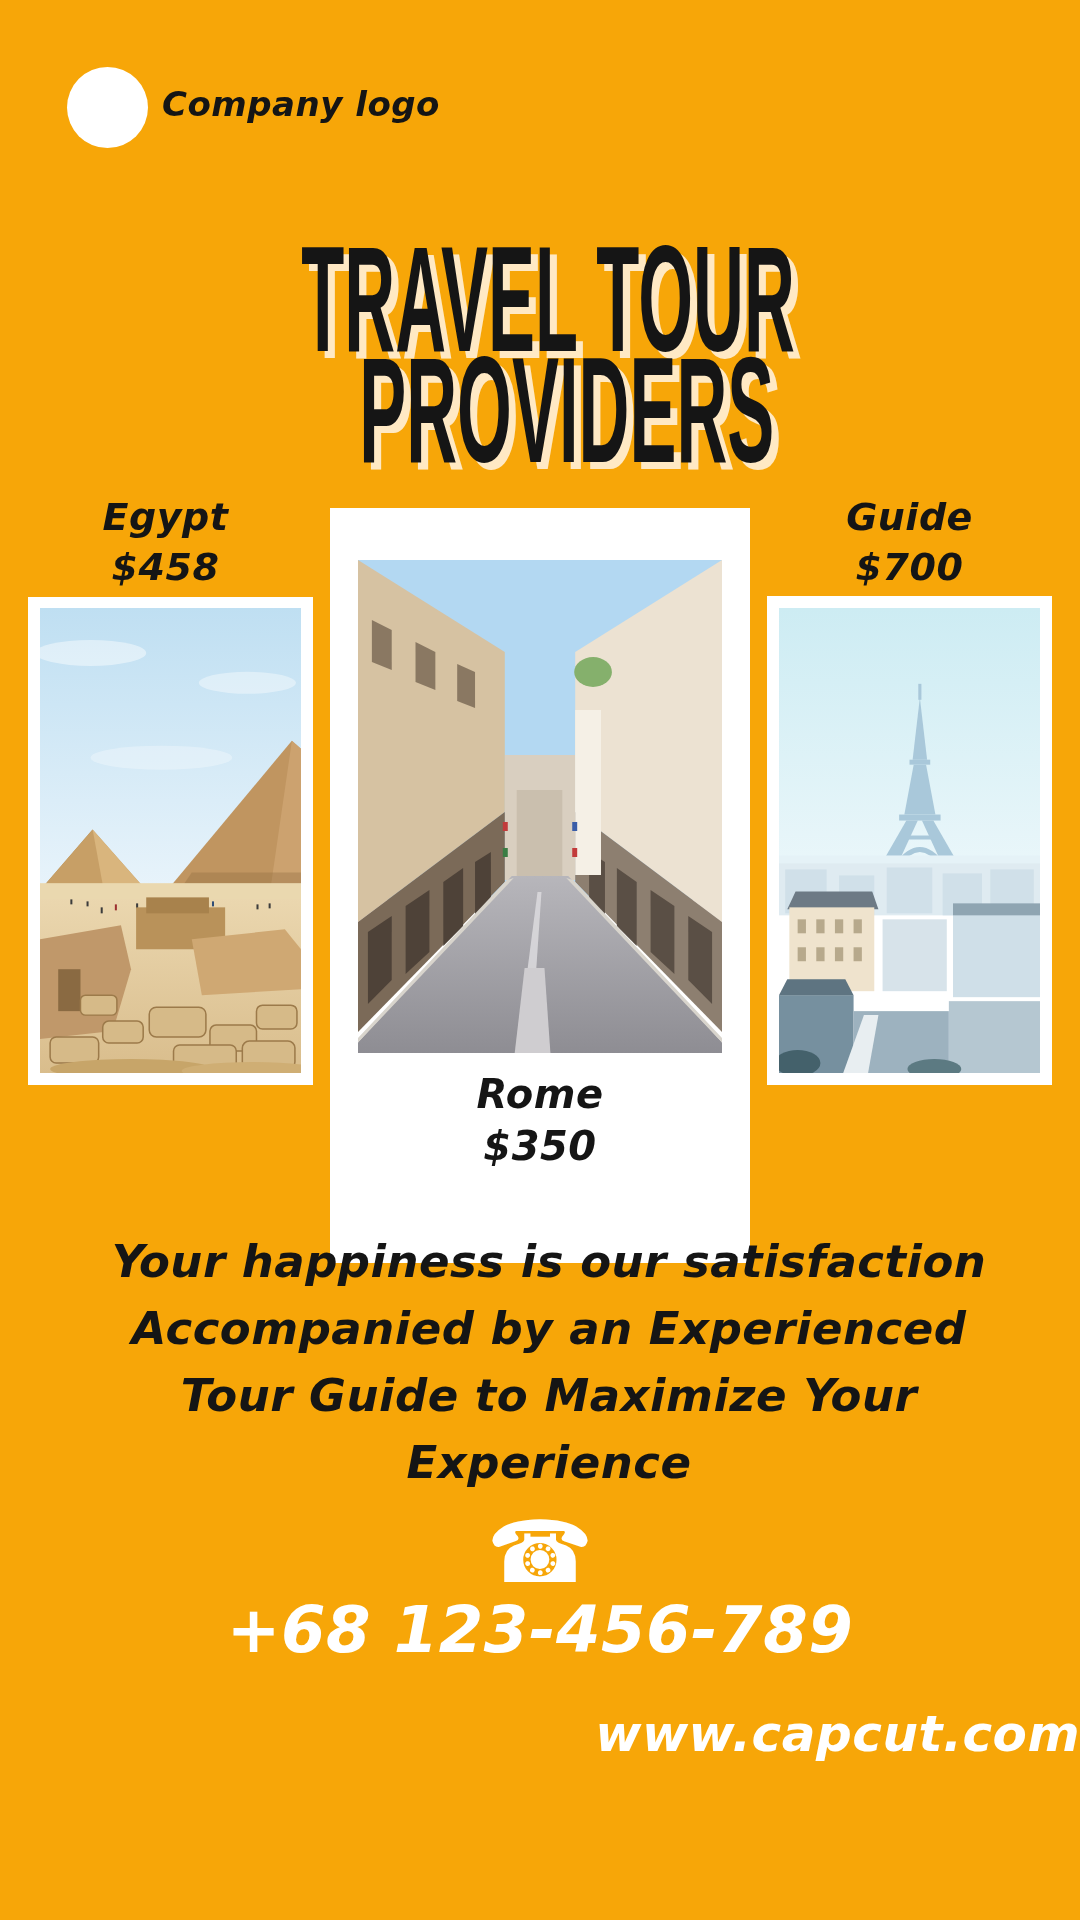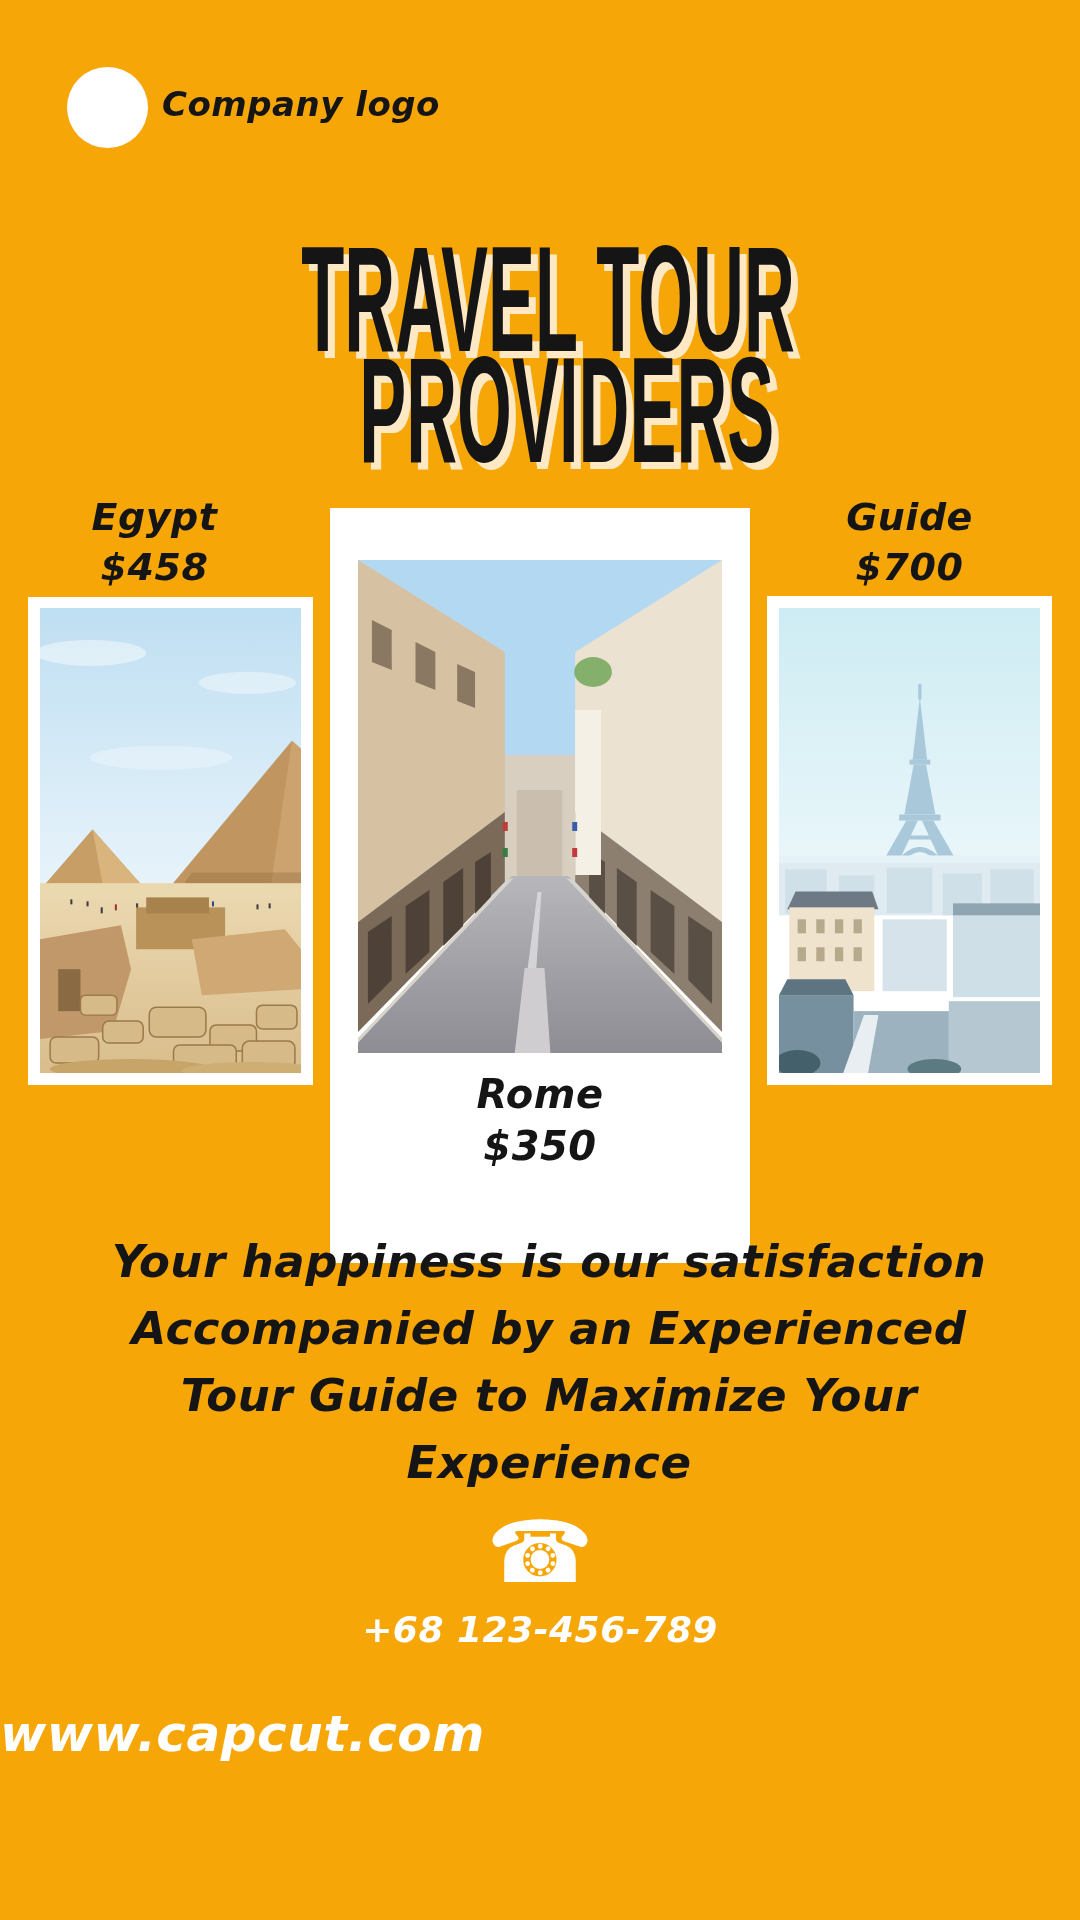--- a/index.html
+++ b/index.html
@@ -40,21 +40,21 @@
     transform-origin:center;
     text-shadow:15px 7px 0 var(--title-shadow,#FFE9C4);
   }
   #title-line-1{top:224px;margin-left:8px;}
   #title-line-2{top:335px;padding-left:27px;}
   
   .dest-label{
     position:absolute;width:285px;text-align:center;
     color:var(--ink,#151515);font-size:38px;line-height:50px;
   }
-  #egypt-label{left:12px;top:492px;}
+  #egypt-label{left:23px;top:492px;}
   #paris-label{left:767px;top:492px;}
   
   .photo-frame{
     position:absolute;background:var(--card,#fff);
   }
   #egypt-frame{left:28px;top:597px;width:285px;height:488px;}
   #egypt-frame svg{position:absolute;left:12px;top:11px;}
   #paris-frame{left:767px;top:596px;width:285px;height:489px;}
   #paris-frame svg{position:absolute;left:12px;top:12px;}
   #rome-card{left:330px;top:508px;width:420px;height:755px;}
@@ -71,25 +71,25 @@
   }
   .tagline div{font-size:45px;line-height:67px;}
   
   .phone-icon{
     position:absolute;left:0;top:1506px;width:100%;height:92px;line-height:92px;
     text-align:center;font-size:86px;color:var(--light,#fff);
     font-style:normal;
   }
   .phone-number{
     position:absolute;left:0;top:1594px;width:100%;height:72px;line-height:72px;
-    text-align:center;font-size:36px;color:var(--light,#fff);
+    text-align:center;font-size:64px;color:var(--light,#fff);
   }
   .website{
     position:absolute;left:0;top:1694px;width:100%;height:80px;line-height:80px;
-    text-align:left;font-size:50px;color:var(--light,#fff);
+    text-align:right;font-size:50px;color:var(--light,#fff);
   }
 </style>
 </head>
 <body>
 
 <div class="poster">
 
   <div class="logo-circle"></div>
   <div class="logo-text hand">Company logo</div>
 

